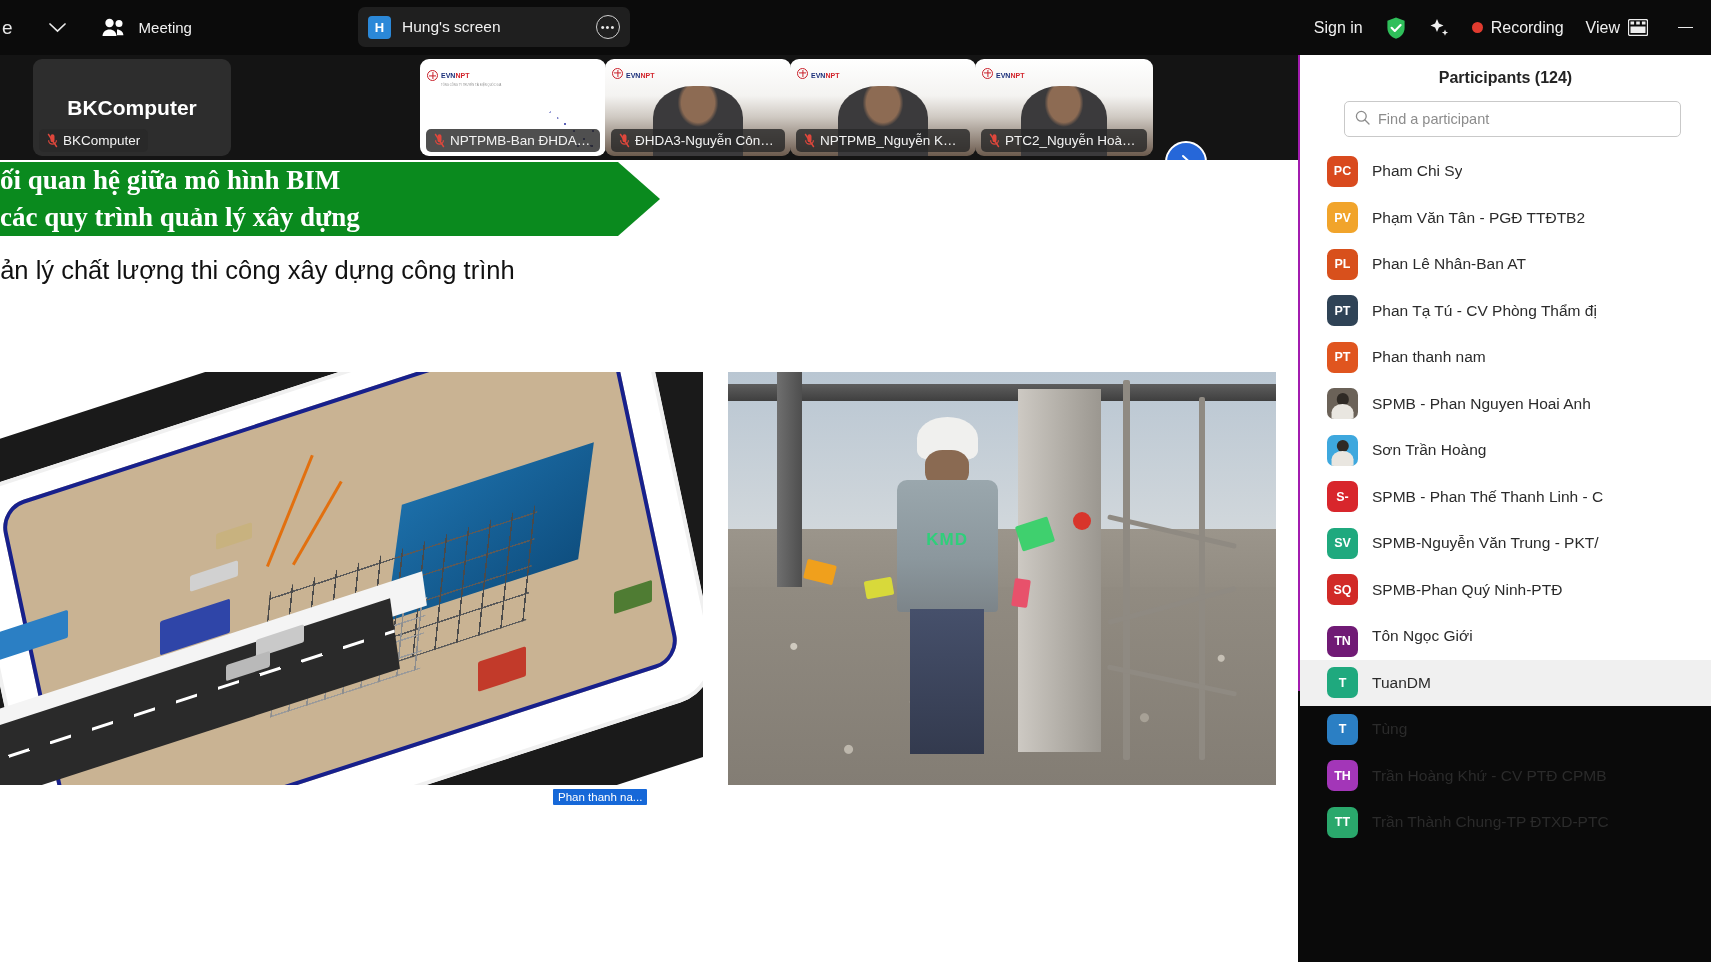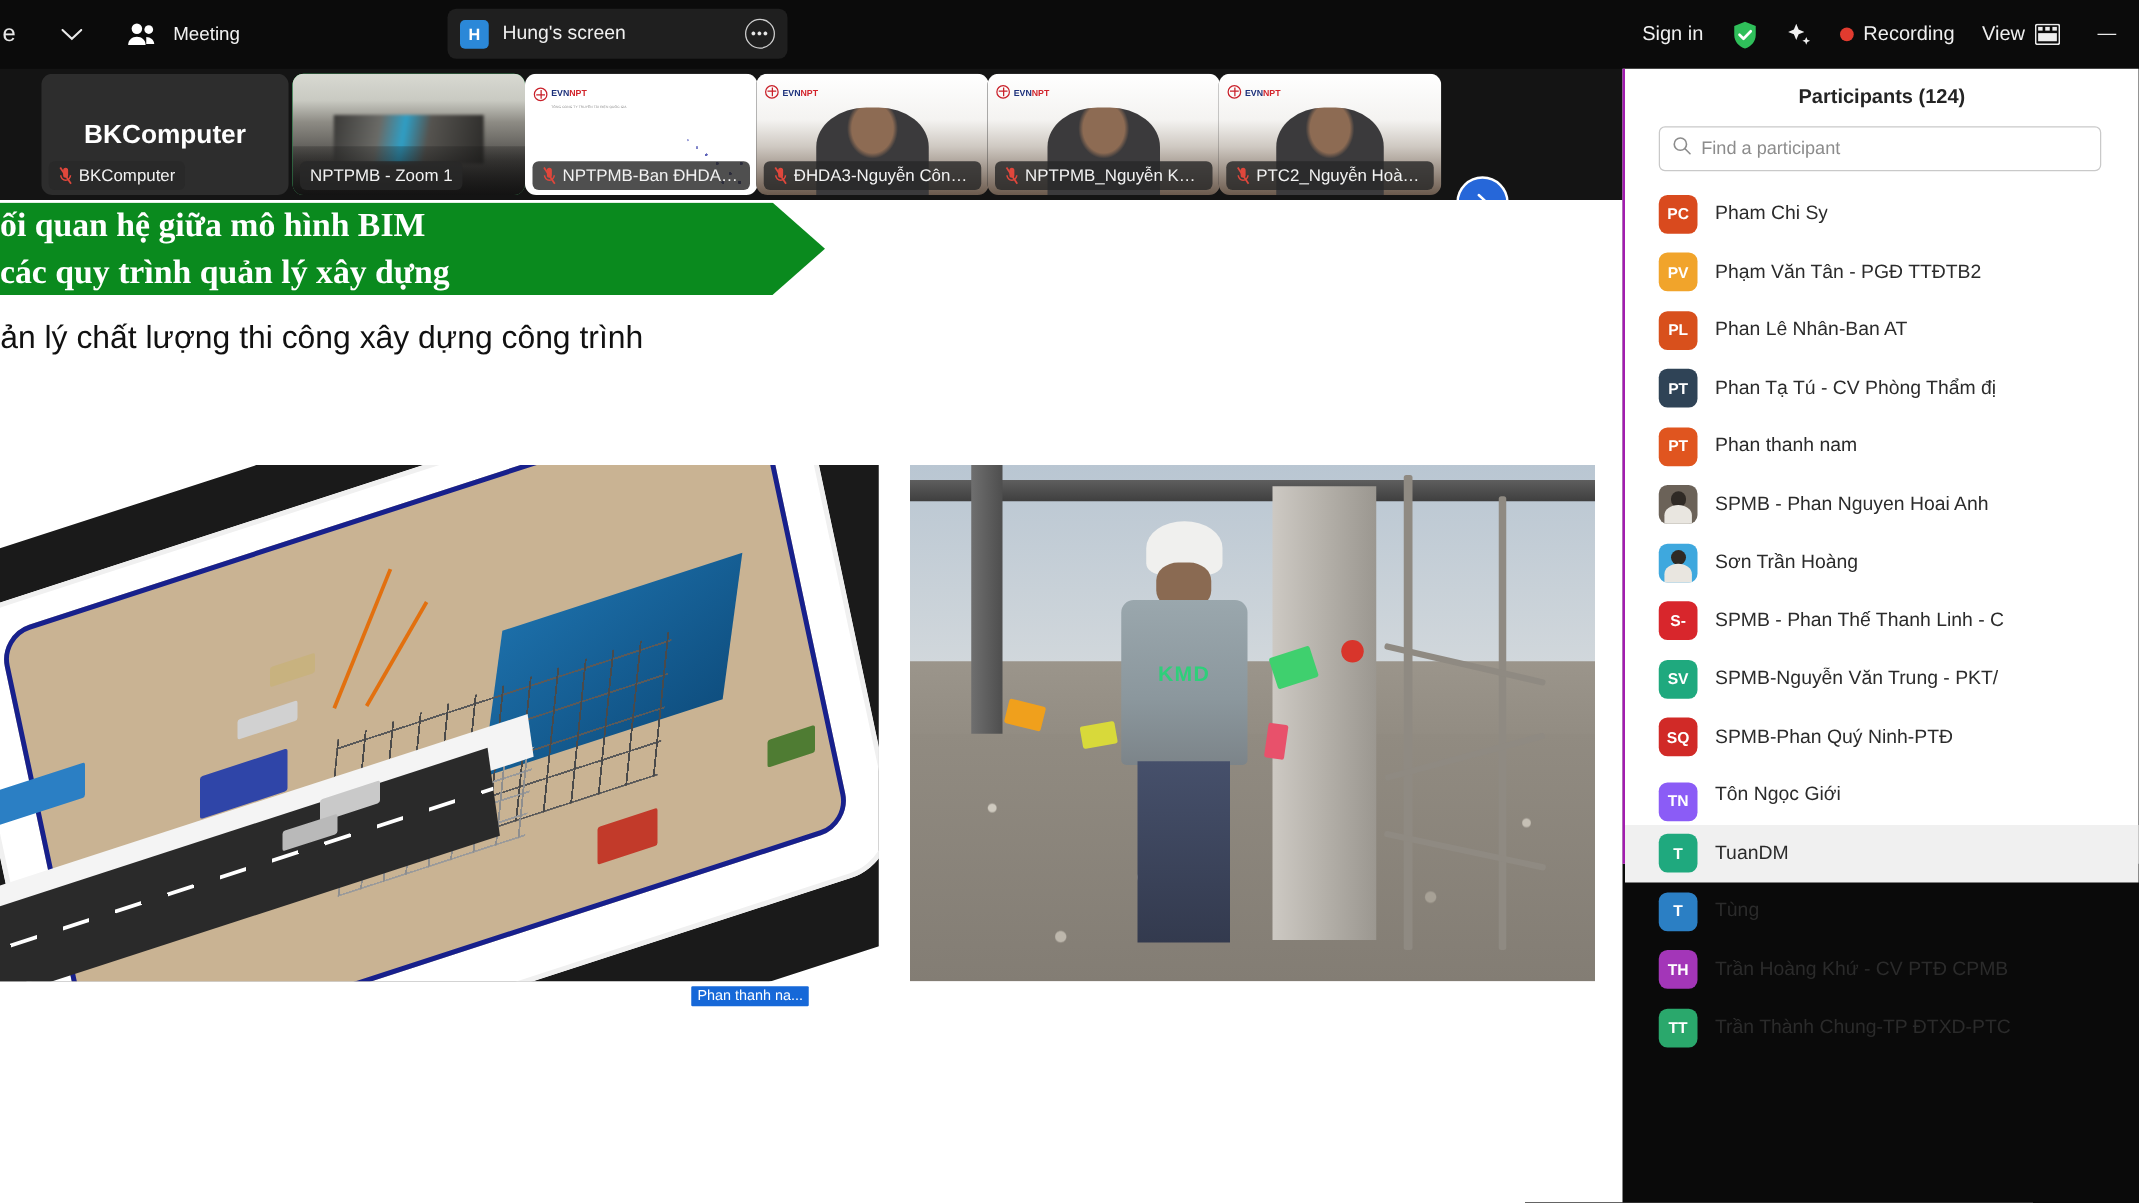--- a/index.html
+++ b/index.html
@@ -303,21 +303,21 @@
 
   
   .panel {
     position: absolute; right: 0; top: 55px; width: 413px; height: 636px;
     background: #ffffff; border-left: 2px solid #a21caf;
   }
   .panel-head {
     height: 46px; display: flex; align-items: center; justify-content: center;
     color: #242424; font-size: 16px; font-weight: 700;
   }
-  .search-wrap { padding: 0 30px 0 27px; }
+  .search-wrap { padding: 0 30px 0 44px; }
   .search-box {
     height: 36px; border: 1px solid #c9c9c9; border-radius: 5px;
     display: flex; align-items: center; padding: 0 10px; gap: 8px;
     background: #fff;
   }
   .search-box .ph-txt { color: #8c8c8c; font-size: 14.5px; }
   .plist { margin-top: 11px; }
   .prow {
     height: 46.5px; display: flex; align-items: center; gap: 14px;
     padding-left: 27px; cursor: pointer;
@@ -424,26 +424,20 @@
           <svg width="11" height="15" viewBox="0 0 11 15">
             <path d="M5.5 1.2a2 2 0 012 2v4a2 2 0 01-4 0v-4a2 2 0 012-2z" fill="#e0473c"></path>
             <path d="M1.6 7.2a3.9 3.9 0 007.8 0" stroke="#e0473c" stroke-width="1.2" fill="none"></path>
             <path d="M1.2 1l8.6 13" stroke="#e0473c" stroke-width="1.4"></path>
           </svg>
         </span>
         <span class="nm">BKComputer</span>
       </div>
     </div>
 
-    <div class="tile active" style="left:234px; width:186px;">
-      <div class="ph ph-room"></div>
-      <div class="tile-name">
-        <span class="nm">NPTPMB - Zoom 1</span>
-      </div>
-    </div>
 
     <div class="tile" style="left:420px; width:186px;">
       <div class="ph ph-slide">
         <div class="evn-logo">
           <span class="evn-mark"></span>
           <span>
             <span class="evn-txt"><span class="a">EVN</span><span class="b">NPT</span></span>
             <span class="evn-sub" style="display:block">TỔNG CÔNG TY TRUYỀN TẢI ĐIỆN QUỐC GIA</span>
           </span>
         </div>
@@ -648,21 +642,21 @@
         </div>
         <div class="prow">
           <div class="av" style="background: rgb(31, 169, 126);">SV</div>
           <div class="pname">SPMB-Nguyễn Văn Trung - PKT/</div>
         </div>
         <div class="prow">
           <div class="av" style="background: rgb(209, 42, 39);">SQ</div>
           <div class="pname">SPMB-Phan Quý Ninh-PTĐ</div>
         </div>
         <div class="prow">
-          <div class="av" style="background: #8b5cf6; margin-top: 10px;">TN</div>
+          <div class="av" style="background: #701a75; margin-top: 10px;">TN</div>
           <div class="pname">Tôn Ngọc Giới</div>
         </div>
         <div class="prow sel">
           <div class="av" style="background: rgb(31, 169, 126);">T</div>
           <div class="pname">TuanDM</div>
         </div>
         <div class="prow">
           <div class="av" style="background: rgb(43, 127, 196);">T</div>
           <div class="pname">Tùng</div>
         </div>

